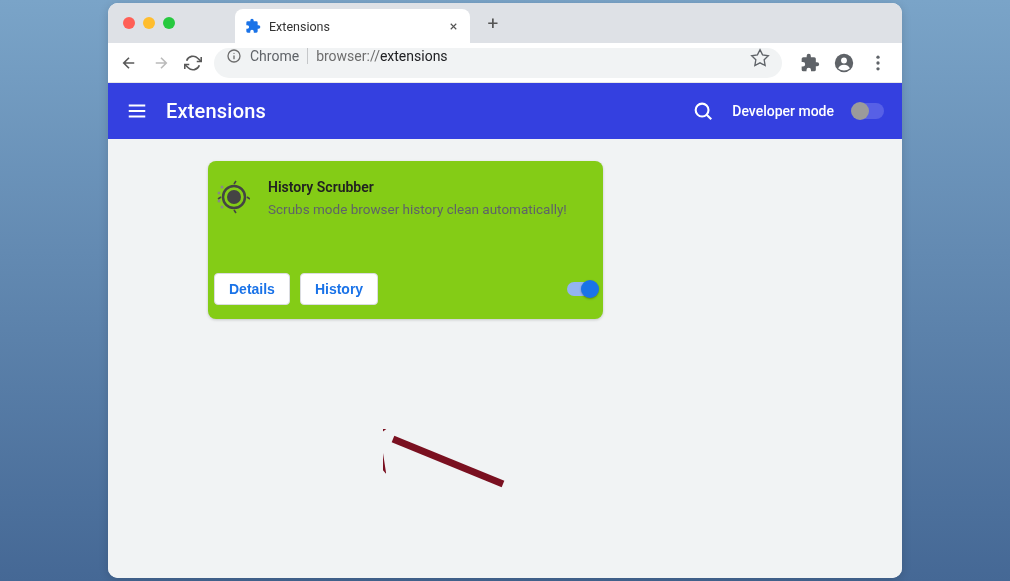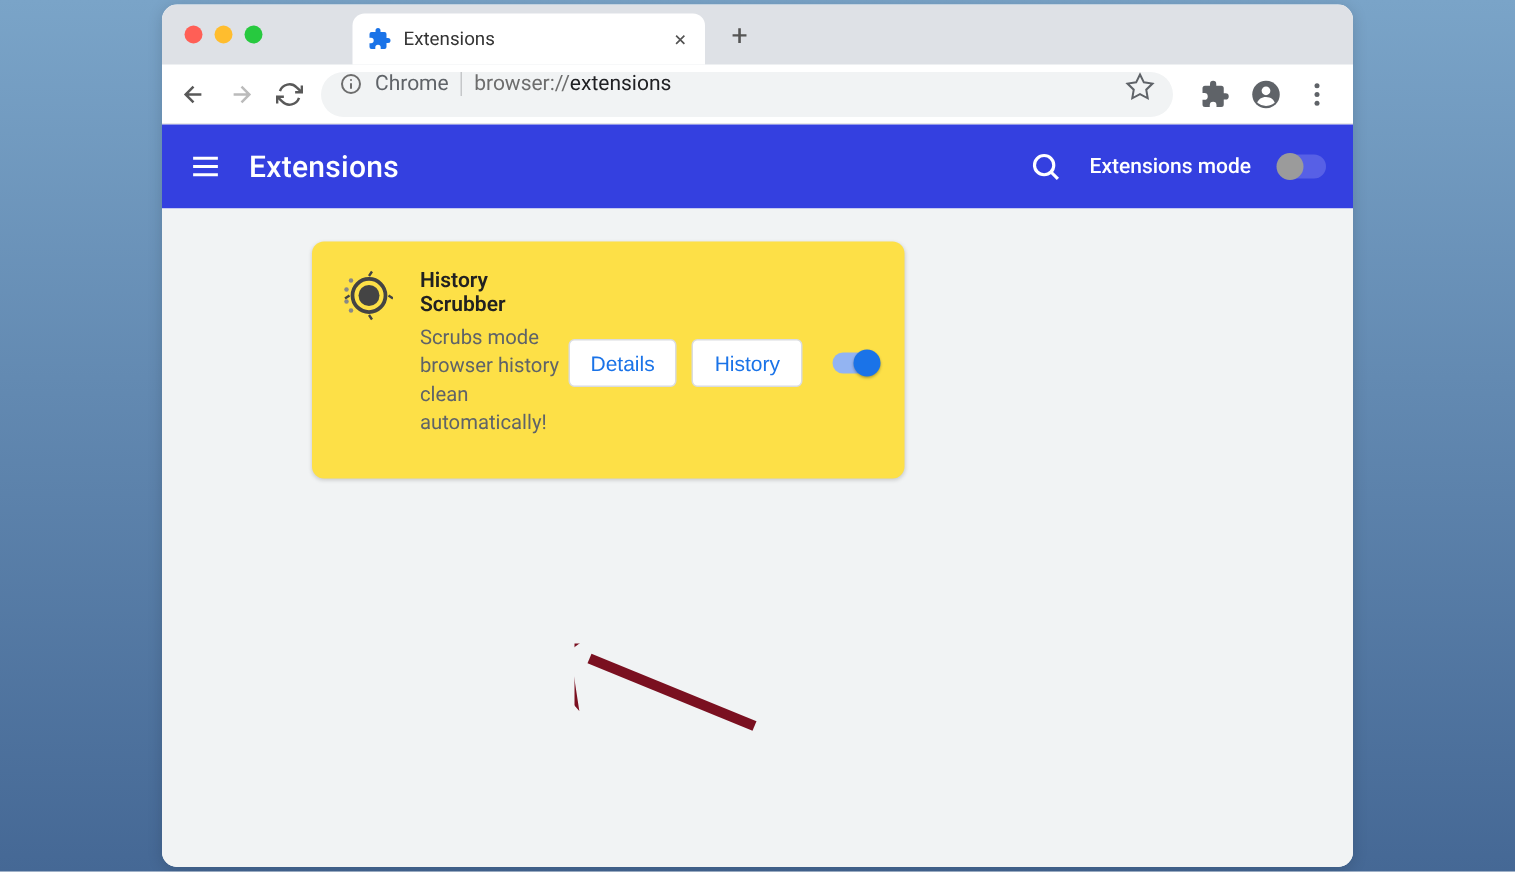--- a/index.html
+++ b/index.html
@@ -108,36 +108,36 @@
     }
     .content {
       flex-grow:1;
       background: #f1f3f4;
       padding: 22px 100px;
       position: relative;
     }
     .ext-card {
       width: 395px;
       height: 158px;
-      background:#fde047;
+      background:#84cc16;
       border-radius: 8px;
       box-shadow: 0 1px 3px rgba(0,0,0,0.18);
       display:flex;
-      flex-direction:row;
-      padding: 18px 18px 14px;
+      flex-direction:column;
+      padding: 18px 6px 14px;
     }
     .card-top { display:flex; gap:18px; flex-grow:1; }
     .ext-icon { width:36px; height:36px; flex-shrink:0; }
     .ext-text { }
     .ext-name { font-size: 14px; font-weight: 600; color:#212121; margin-bottom:5px;}
     .ext-desc { font-size: 13.5px; color:#5f6368; line-height:1.4;}
     .card-bottom { display:flex; align-items:center; gap:10px; }
     .btn-outline {
       border: 1px solid #dadce0; background:#fff; color:#1a73e8;
-      font-size:14px; font-weight: 400;
+      font-size:14px; font-weight: 700;
       padding: 7px 14px; border-radius: 4px; cursor:pointer;
     }
     .spacer { flex-grow:1; }
     .toggle-on {
       width: 30px; height: 14px; background: #93b4f2; border-radius: 10px;
       position: relative; cursor:pointer;
     }
     .toggle-on::after {
       content:''; position:absolute; width:18px; height:18px; border-radius:50%;
       background:#1a73e8; top:-2px; right:-2px;
@@ -237,21 +237,21 @@
           <line x1="3" y1="18" x2="21" y2="18"></line>
         </svg>
     </span>
     <span class="toolbar-title">Extensions</span>
     <span class="search-icon">
       <svg viewBox="0 0 24 24" fill="none" stroke="#fff" stroke-width="2.3">
           <circle cx="11" cy="11" r="7"></circle>
           <line x1="21" y1="21" x2="16" y2="16"></line>
         </svg>
     </span>
-    <span class="dev-mode">Extensions mode</span>
+    <span class="dev-mode">Developer mode</span>
     <span class="toggle-dev"></span>
   </div>
 
   <div class="content">
     <div class="ext-card">
       <div class="card-top">
         <span class="ext-icon">
           <svg viewBox="0 0 36 36">
               <circle cx="20" cy="18" r="11" fill="none" stroke="#444" stroke-width="2.5"></circle>
               <circle cx="20" cy="18" r="7" fill="#444"></circle>

